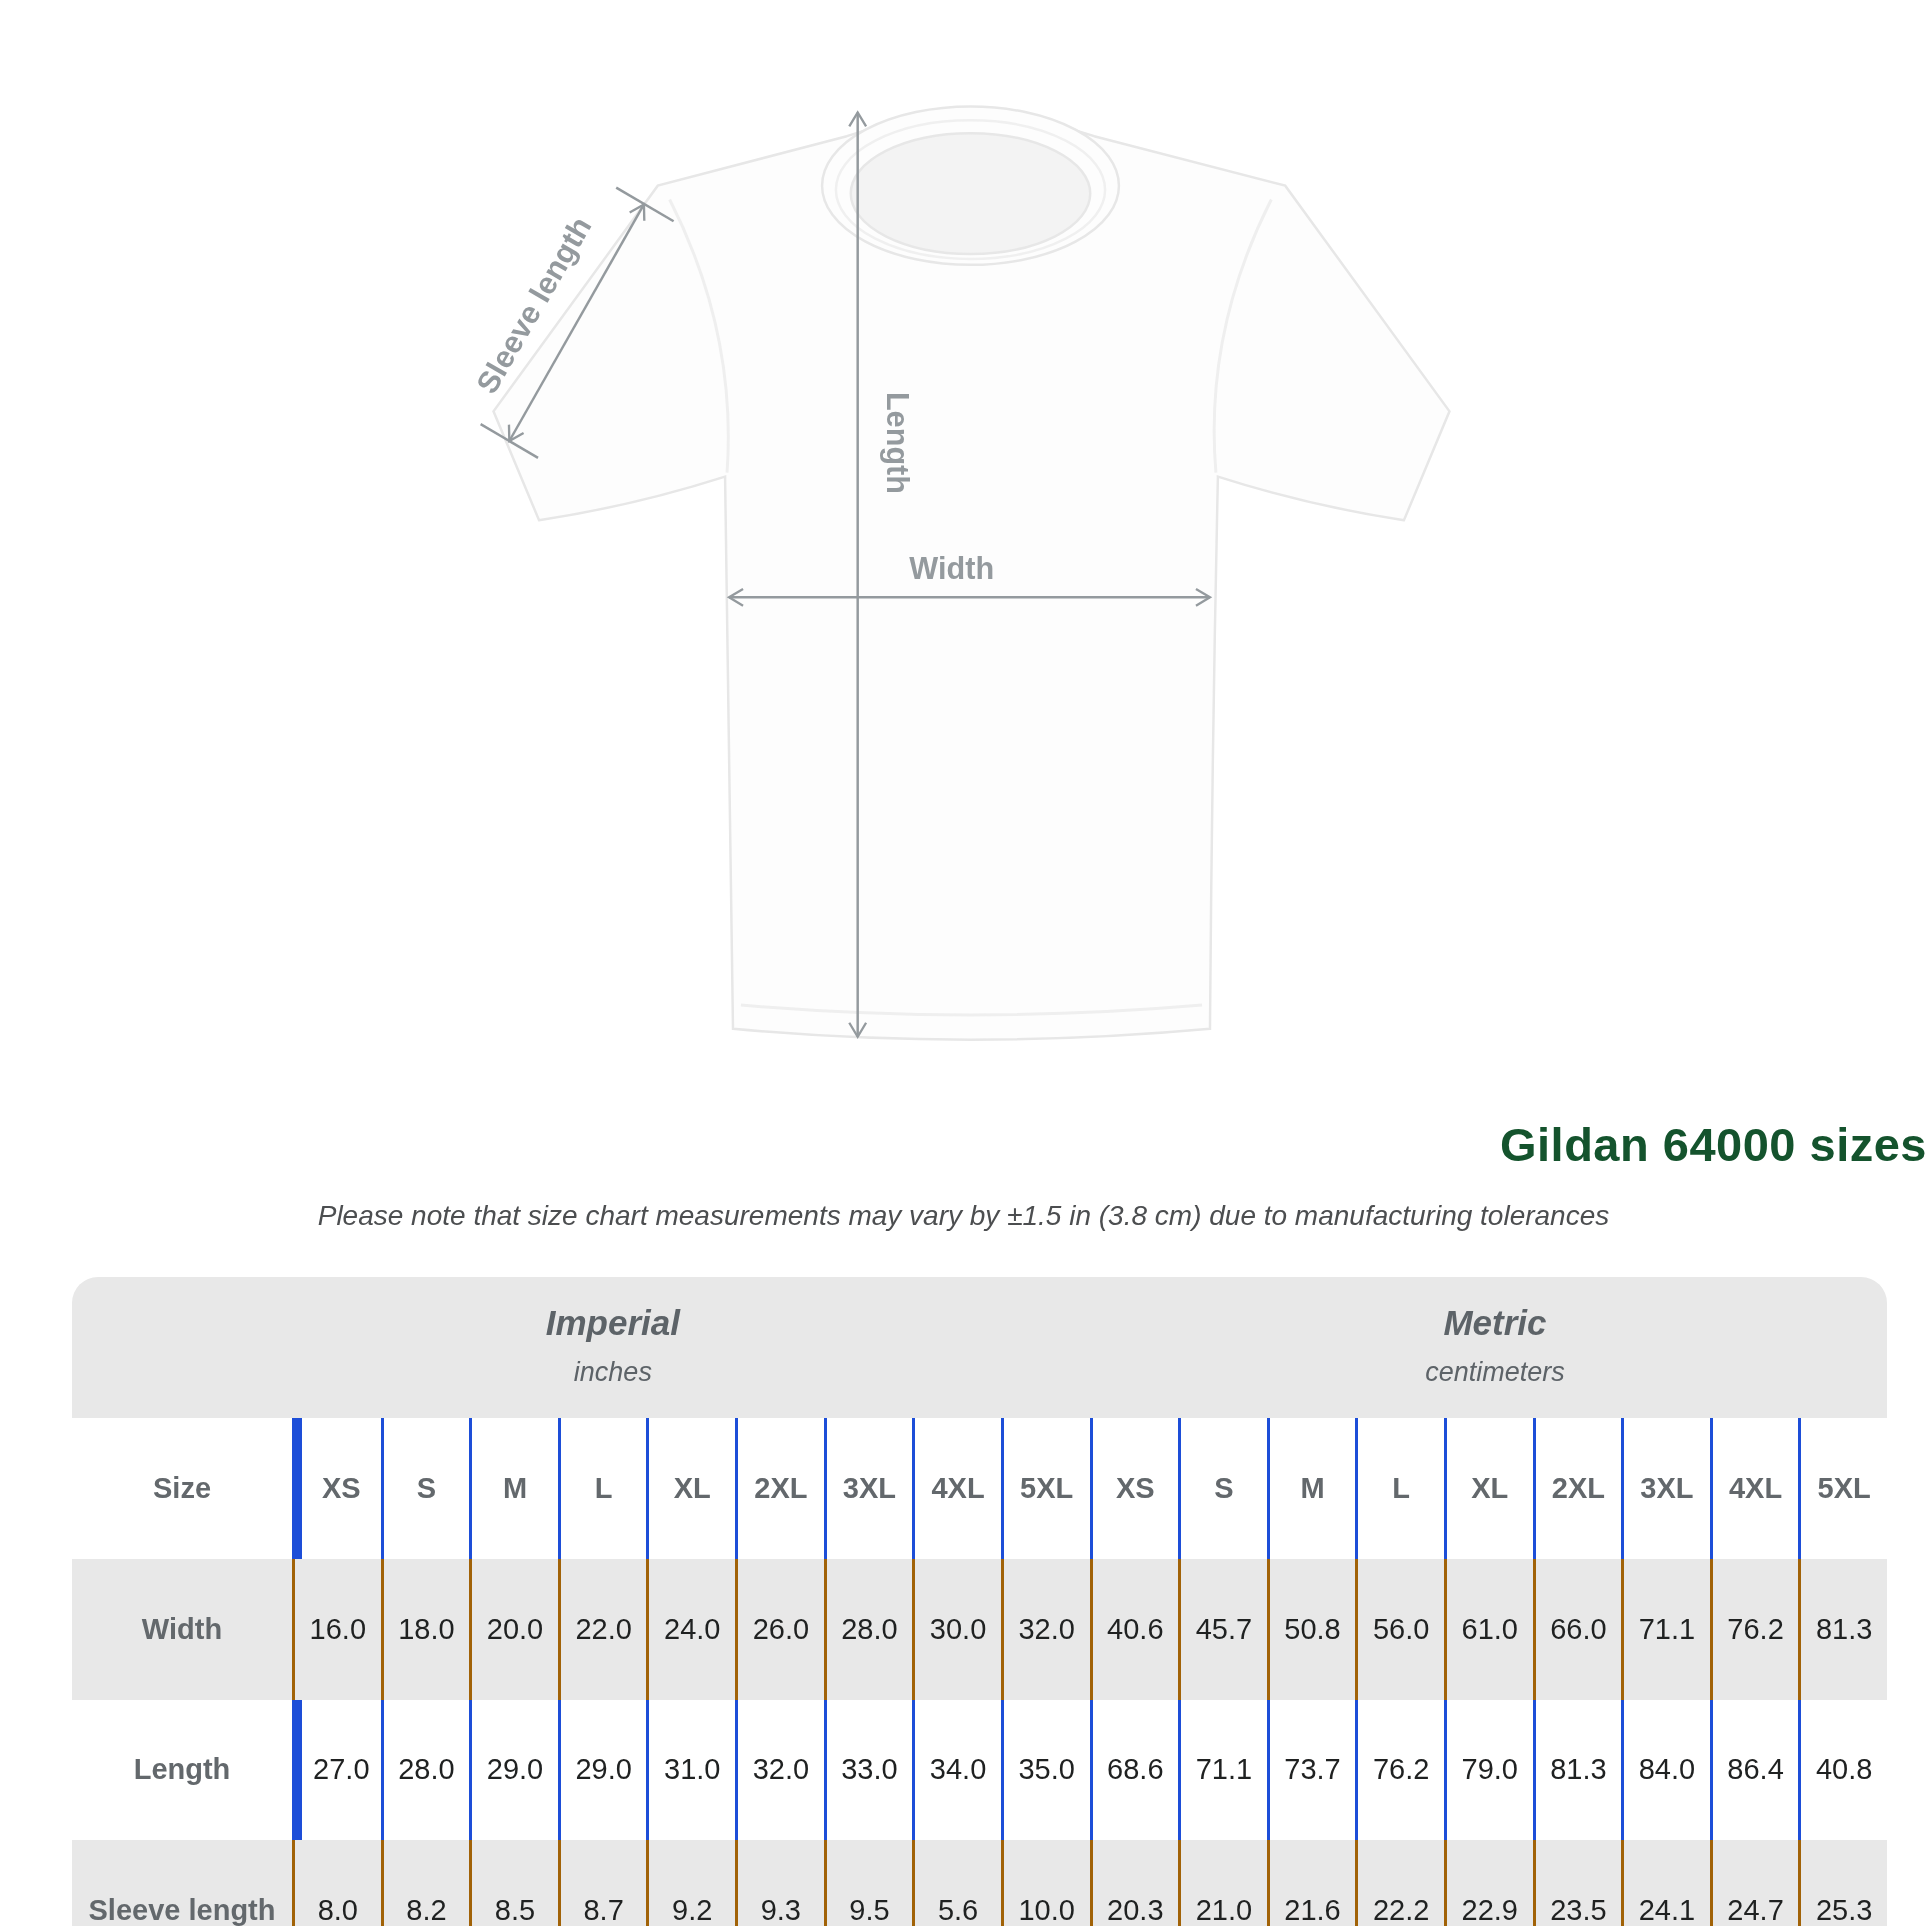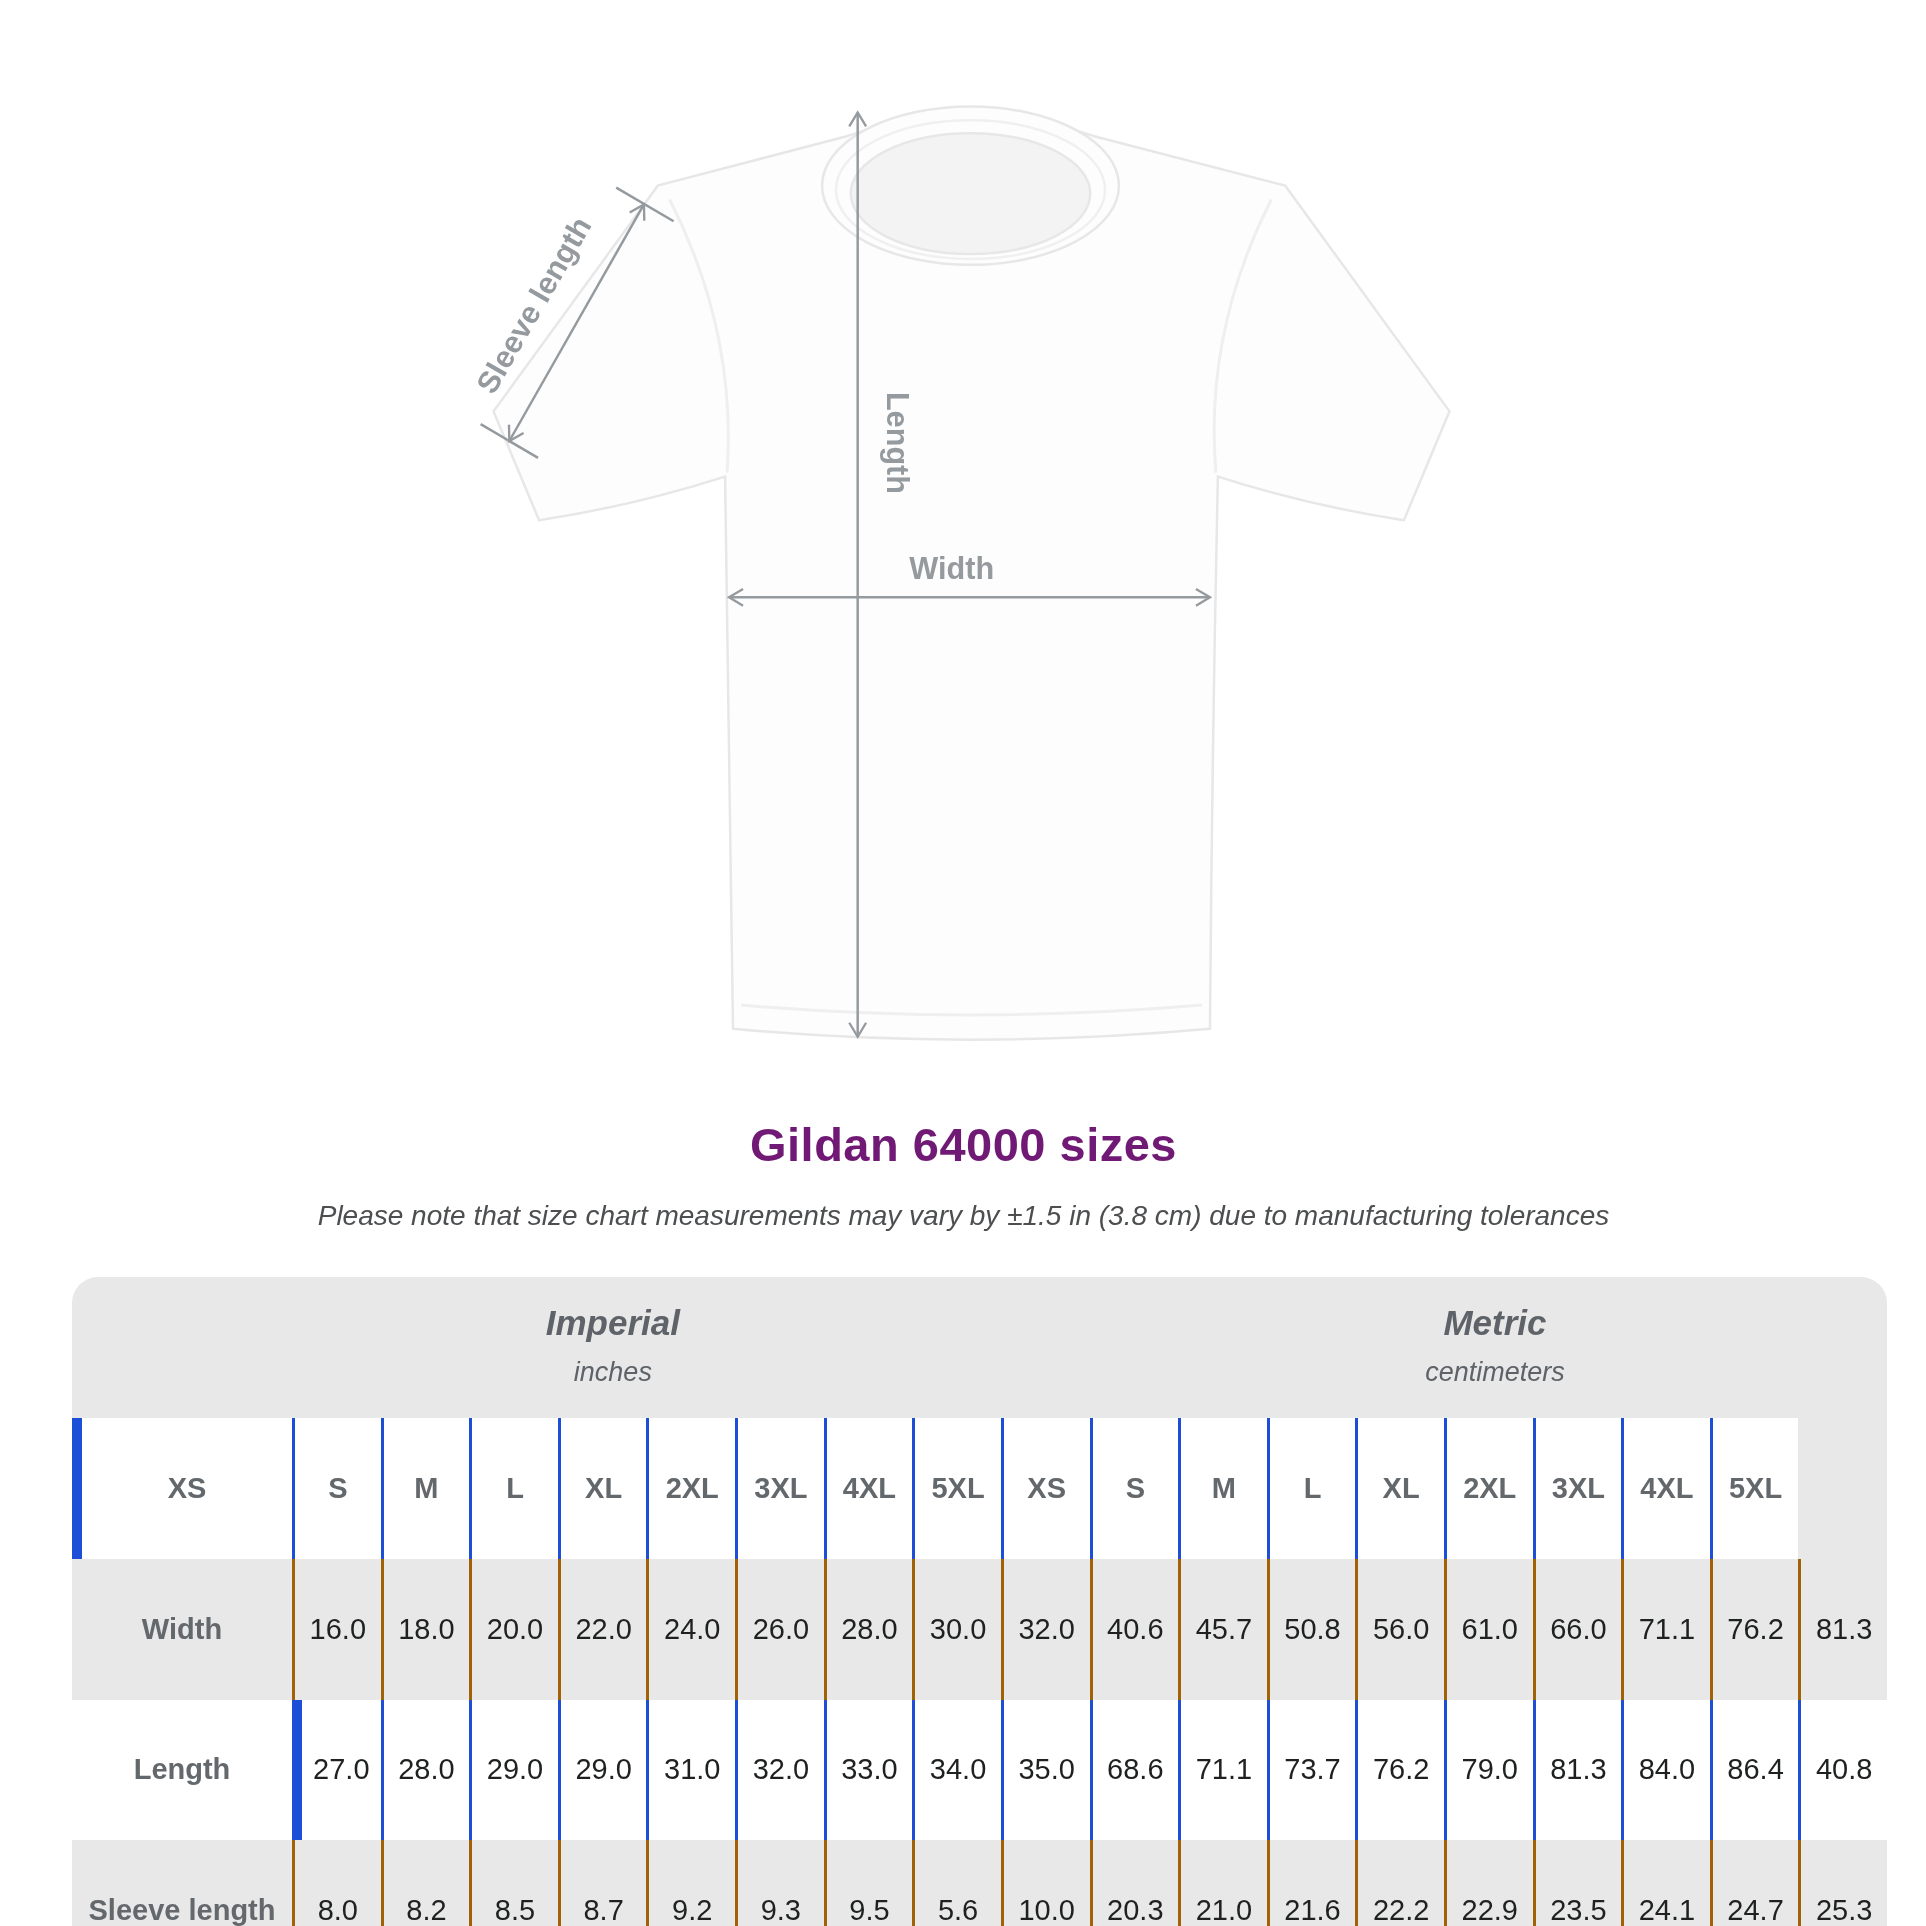--- a/index.html
+++ b/index.html
@@ -8,21 +8,21 @@
     width:1927px;height:1927px;
     background:#ffffff;
     font-family:"Liberation Sans", sans-serif;
     overflow:hidden;
   }
   
   .figure-wrap{position:absolute;left:327px;top:59px;width:1287px;height:1049px;}
   
   .page-title{
     position:absolute;left:0;top:1117px;width:100%;
-    text-align:center;font-size:47px;font-weight:bold;color:#701a75;letter-spacing:0.5px;
+    text-align:right;font-size:47px;font-weight:bold;color:#14532d;letter-spacing:0.5px;
   }
   .page-subtitle{
     position:absolute;left:0;top:1200px;width:100%;
     text-align:center;font-size:28px;font-style:italic;color:#4c4e50;
   }
   
   .size-table{
     position:absolute;left:72px;top:1277px;width:1815px;height:704px;
     background:#e8e8e8;border-radius:26px;overflow:hidden;
     display:flex;flex-direction:column;
@@ -94,20 +94,21 @@
       <div class="unit-title">Imperial</div>
       <div class="unit-sub">inches</div>
     </div>
     <div class="unit-block metric">
       <div class="unit-title">Metric</div>
       <div class="unit-sub">centimeters</div>
     </div>
   </div>
 
   <div class="tr row-white">
+    <div class="td label">Size</div>
     <div class="td size-cell first">XS</div>
     <div class="td size-cell">S</div>
     <div class="td size-cell">M</div>
     <div class="td size-cell">L</div>
     <div class="td size-cell">XL</div>
     <div class="td size-cell">2XL</div>
     <div class="td size-cell">3XL</div>
     <div class="td size-cell">4XL</div>
     <div class="td size-cell">5XL</div>
     <div class="td size-cell">XS</div>

